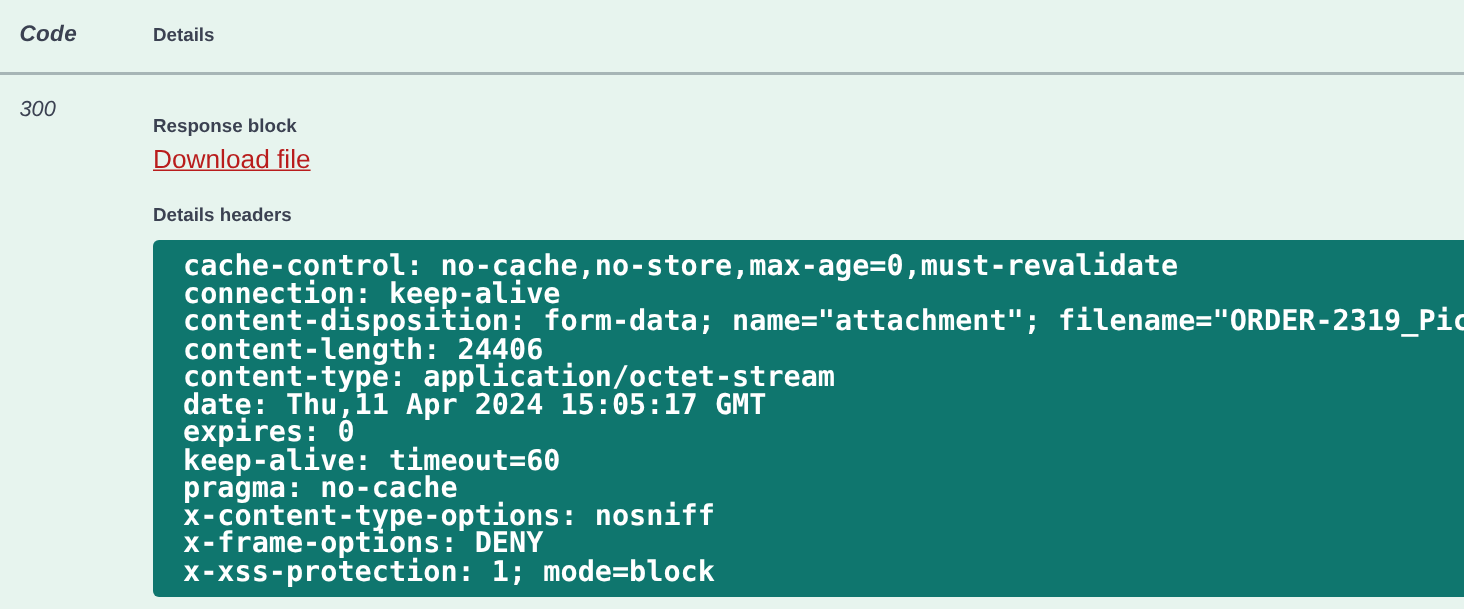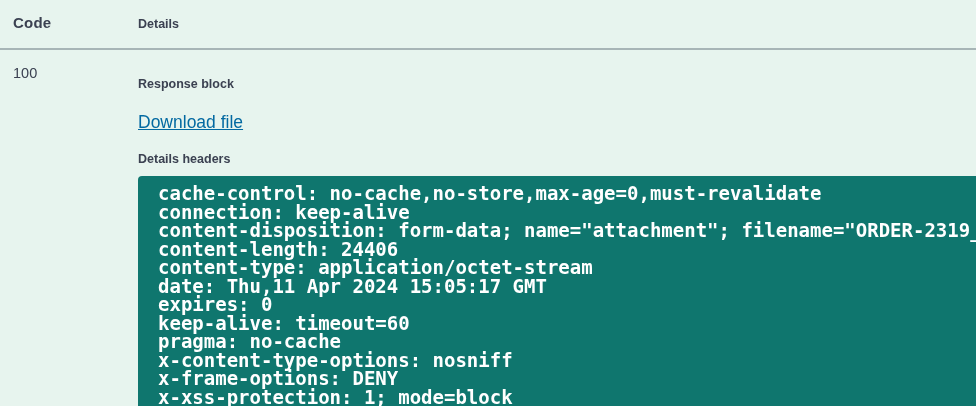--- a/index.html
+++ b/index.html
@@ -21,24 +21,25 @@
   }
   .thead-row {
     display: flex;
     align-items: flex-start;
     box-sizing: border-box;
     height: 50px;
     padding-top: 14px;
     border-bottom: 2px solid rgba(89, 105, 112, 0.45);
   }
   .col-code {
-    width: 138px;
+    width: 102px;
     box-sizing: border-box;
     padding-left: 13px;
     flex: 0 0 auto;
+    font-style: italic;
   }
   .col-details {
     flex: 1 1 auto;
     box-sizing: border-box;
     padding-right: 8px;
   }
   .thead-code-label {
     font-size: 15px;
     font-weight: bold;
     letter-spacing: 0.2px;
@@ -60,24 +61,24 @@
   .response-row .col-details {
     padding-top: 27px;
   }
   .section-label {
     font-size: 12.5px;
     font-weight: bold;
     line-height: 14px;
   }
   .download-link {
     display: inline-block;
-    margin-top: 20px;
+    margin-top: 4px;
     font-size: 17.5px;
     line-height: 22px;
-    color: #0369a1;
+    color: #b91c1c;
     text-decoration: underline;
     cursor: pointer;
   }
   .headers-label {
     margin-top: 19px;
   }
   .headers-pre {
     margin: 10px 0 0 0;
     box-sizing: border-box;
     background: #0f766e;
@@ -101,21 +102,21 @@
   <div class="thead-row">
     <div class="col-code">
       <span class="thead-code-label">Code</span>
     </div>
     <div class="col-details">
       <span class="thead-details-label">Details</span>
     </div>
   </div>
 
   <div class="response-row">
-    <div class="col-code">100</div>
+    <div class="col-code">300</div>
 
     <div class="col-details">
       <div class="section-label">Response block</div>
 
       <a class="download-link">Download file</a>
 
       <div class="section-label headers-label">Details headers</div>
 
       <pre class="headers-pre">cache-control: no-cache,no-store,max-age=0,must-revalidate
 connection: keep-alive

